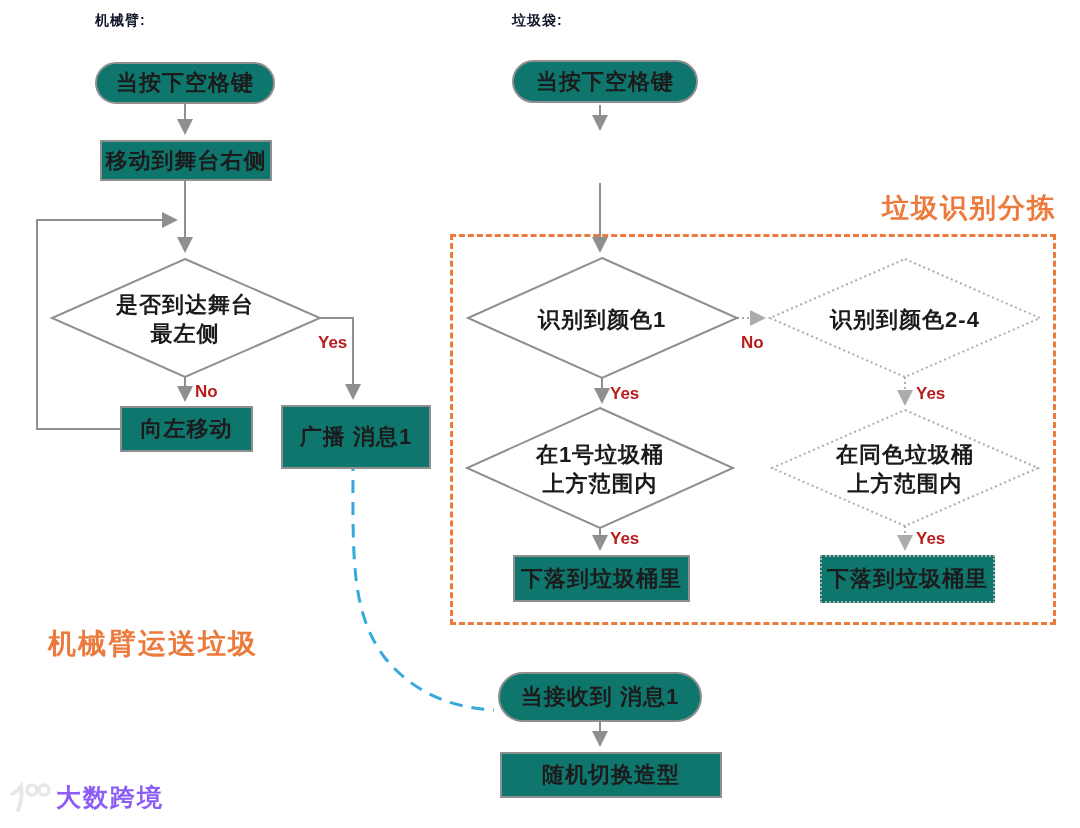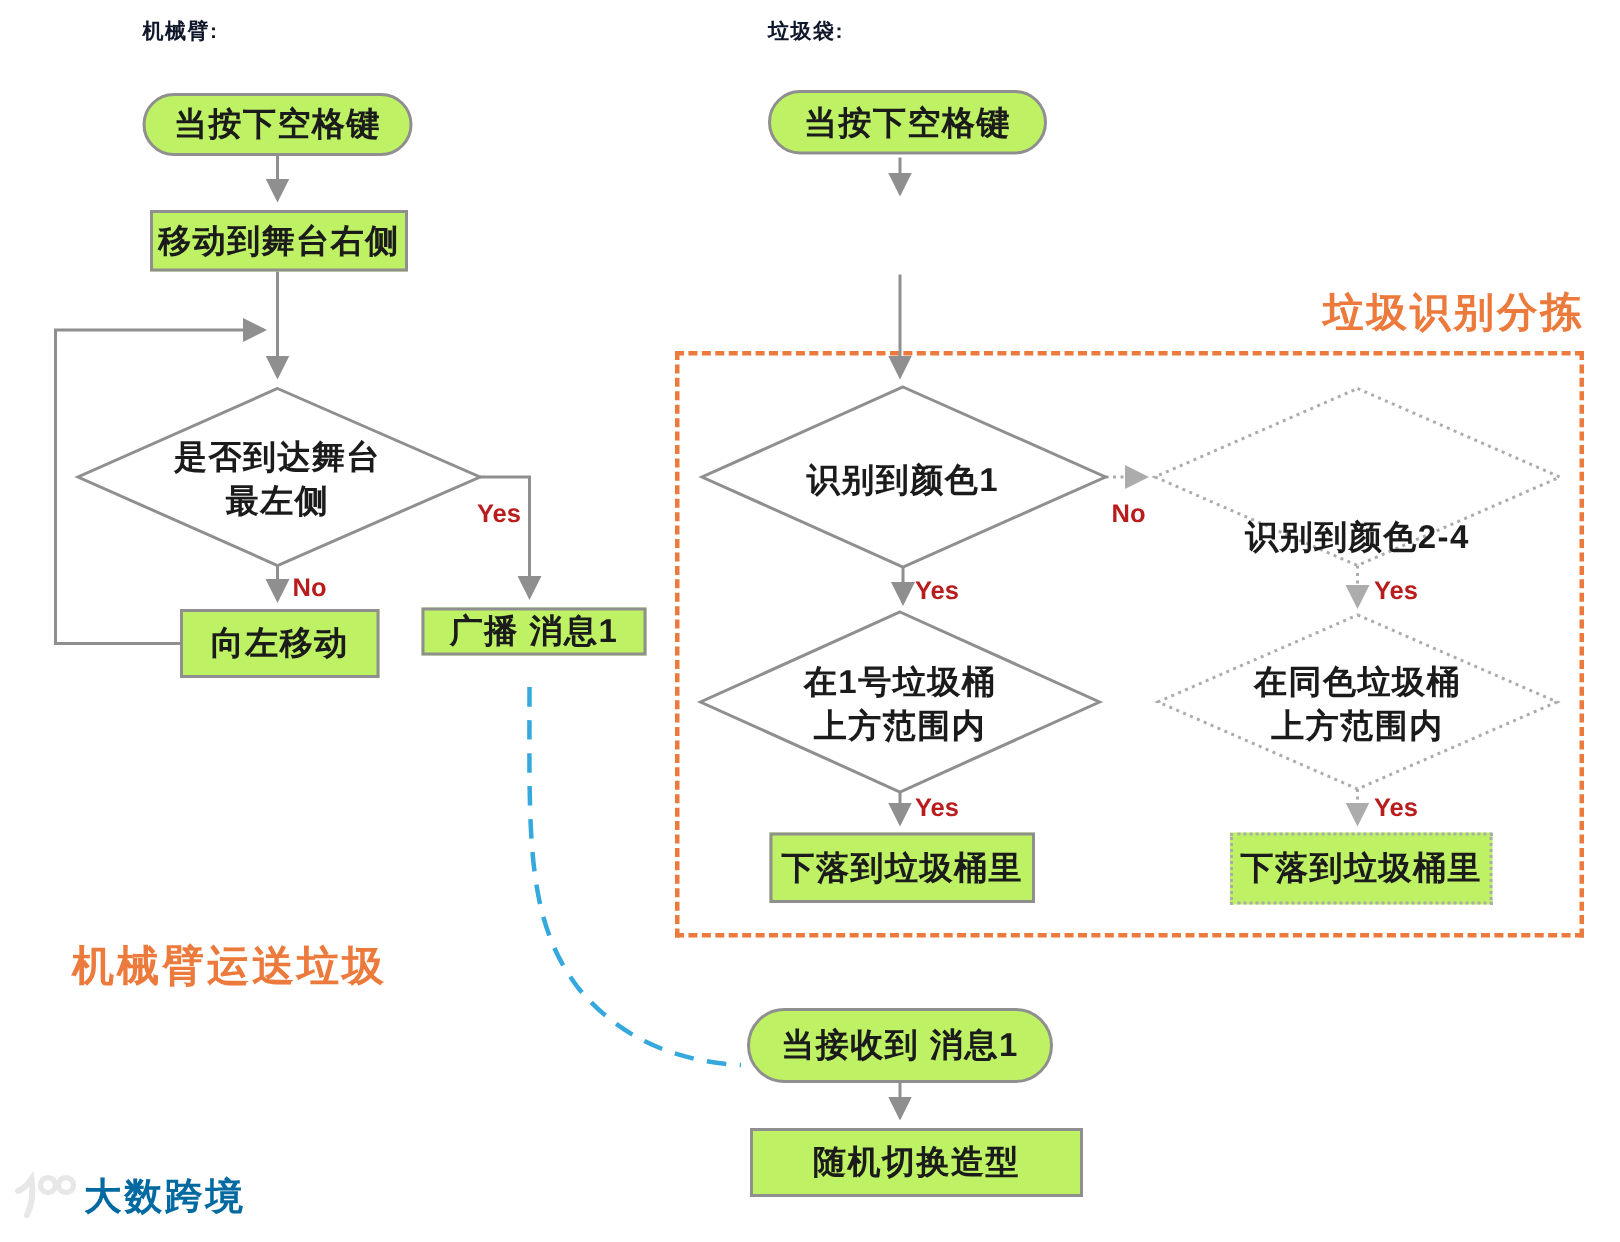--- a/index.html
+++ b/index.html
@@ -2,21 +2,21 @@
 <html><head>
 <meta charset="utf-8">
 <style>
   html,body{margin:0;padding:0;background:#ffffff;}
   .canvas{
     position:relative;width:1080px;height:828px;background:#ffffff;overflow:hidden;
     font-family:"Liberation Sans","DejaVu Sans",sans-serif;
   }
   .layer{position:absolute;left:0;top:0;z-index:2;}
   .node{
-    position:absolute;z-index:3;background:#bef264;border:2px solid #8f8f8f;
+    position:absolute;z-index:3;background:#0f766e;border:2px solid #8f8f8f;
     display:flex;align-items:center;justify-content:center;
     font-weight:700;font-size:22px;color:#1b1b1b;letter-spacing:1px;white-space:nowrap;
     box-sizing:border-box;
   }
   .stadium{border-radius:26px;}
   .dotted{border:2px dotted #acacac;}
   .flow-header{
     position:absolute;z-index:4;font-weight:700;font-size:14px;color:#0f172a;letter-spacing:1px;
   }
   .branch-label{
@@ -33,21 +33,21 @@
   .orange-title{
     position:absolute;z-index:4;right:24px;top:190px;
     font-weight:700;font-size:27px;color:#ec7a3c;letter-spacing:2px;
   }
   .region-label{
     position:absolute;z-index:4;left:48px;top:590px;
     font-weight:700;font-size:28px;color:#ec7a3c;letter-spacing:2px;margin-top:35px;
   }
   .watermark{
     position:absolute;z-index:4;left:8px;top:780px;display:flex;align-items:center;gap:4px;
-    color:#0369a1;font-weight:700;font-size:25px;letter-spacing:2px;
+    color:#8b5cf6;font-weight:700;font-size:25px;letter-spacing:2px;
   }
 </style>
 </head>
 <body>
 
 <div class="canvas">
 
   <div class="orange-box"></div>
   <div class="orange-title">垃圾识别分拣</div>
 
@@ -89,31 +89,31 @@
   <div class="flow-header" style="left:95px;top:12px;">机械臂:</div>
   <div class="node stadium" style="left:95px;top:62px;width:180px;height:42px;">当按下空格键</div>
   <div class="node" style="left:100px;top:140px;width:172px;height:41px;">移动到舞台右侧</div>
   <div class="diamond-text" style="left:75px;top:290px;">
     <div>是否到达舞台</div>
     <div>最左侧</div>
   </div>
   <div class="branch-label" style="left:318px;top:333px;">Yes</div>
   <div class="branch-label" style="left:195px;top:382px;">No</div>
   <div class="node" style="left:120px;top:406px;width:133px;height:46px;">向左移动</div>
-  <div class="node" style="left:281px;top:405px;width:150px;height:32px;">广播 消息1</div>
+  <div class="node" style="left:281px;top:405px;width:150px;height:64px;">广播 消息1</div>
   <div class="region-label">机械臂运送垃圾</div>
 
   <div class="flow-header" style="left:512px;top:12px;">垃圾袋:</div>
   <div class="node stadium" style="left:512px;top:60px;width:186px;height:43px;">当按下空格键</div>
 
   <div class="diamond-text" style="left:492px;top:305px;">识别到颜色1</div>
   <div class="branch-label" style="left:741px;top:333px;">No</div>
   <div class="branch-label" style="left:610px;top:384px;">Yes</div>
 
-  <div class="diamond-text" style="left:795px;top:305px;margin-top:38px;">识别到颜色2-4</div>
+  <div class="diamond-text" style="left:795px;top:305px;">识别到颜色2-4</div>
   <div class="branch-label" style="left:916px;top:384px;">Yes</div>
 
   <div class="diamond-text" style="left:490px;top:440px;">
     <div>在1号垃圾桶</div>
     <div>上方范围内</div>
   </div>
   <div class="branch-label" style="left:610px;top:529px;">Yes</div>
 
   <div class="diamond-text" style="left:795px;top:440px;">
     <div>在同色垃圾桶</div>

